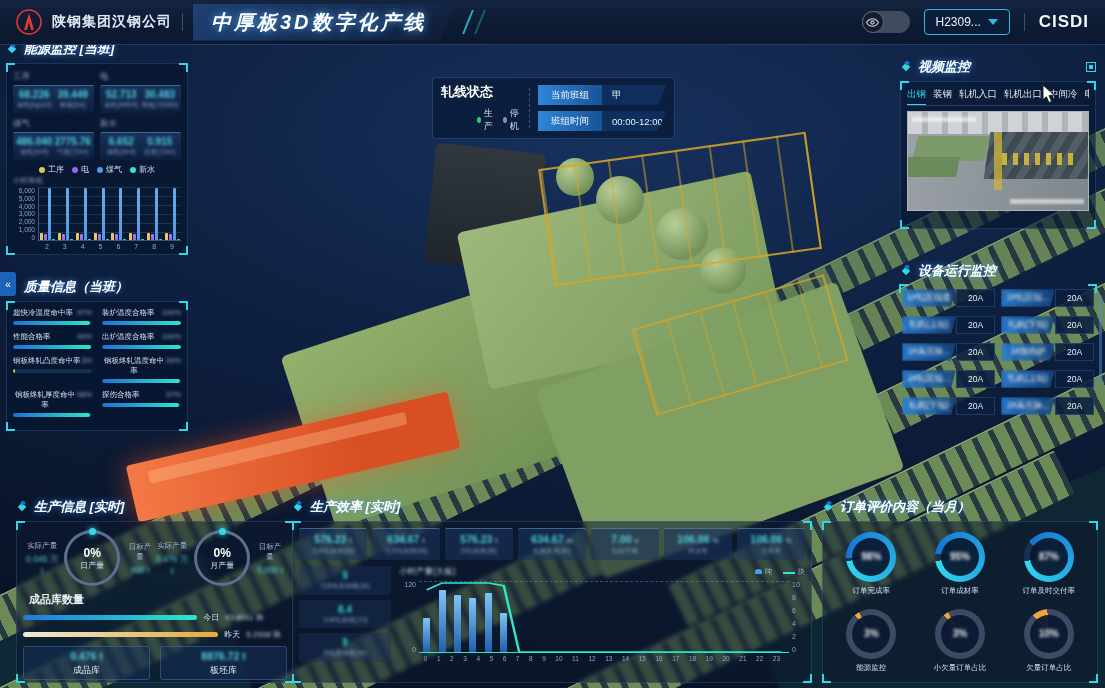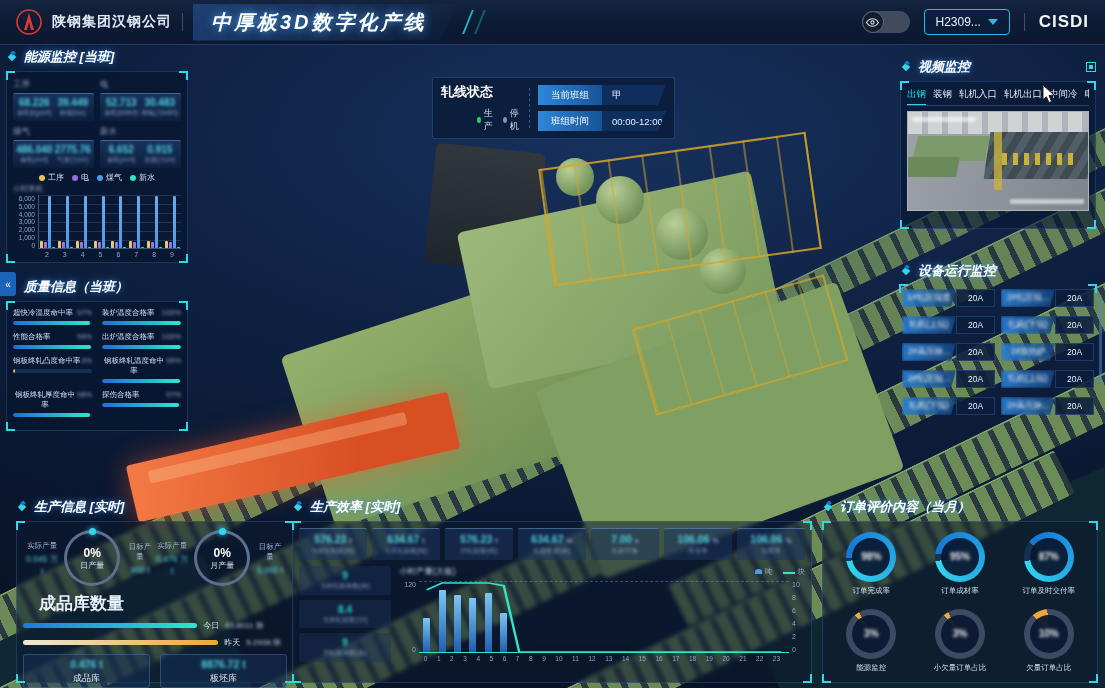--- a/index.html
+++ b/index.html
@@ -53,21 +53,21 @@
   .sec-title{display:flex;align-items:center;gap:6px;font-size:13px;font-weight:bold;font-style:italic;color:#fff;text-shadow:0 0 6px rgba(60,160,255,.8);margin-bottom:5px;}
   .pbody{position:relative;background:rgba(7,22,48,.80);border:1px solid rgba(70,130,200,.28);padding:6px;}
   .pbody.glass{background:rgba(12,26,46,.55);backdrop-filter:blur(2px);}
   .cnr{position:absolute;width:9px;height:9px;border:2px solid #2fd8e6;}
   .cnr.tl{top:-1px;left:-1px;border-right:0;border-bottom:0;}
   .cnr.tr{top:-1px;right:-1px;border-left:0;border-bottom:0;}
   .cnr.bl{bottom:-1px;left:-1px;border-right:0;border-top:0;}
   .cnr.br{bottom:-1px;right:-1px;border-left:0;border-top:0;}
   .bl-txt{filter:blur(1.5px);opacity:.9;}
   
-  .p-energy{left:6px;top:48px;width:182px;}
+  .p-energy{left:6px;top:40px;width:182px;}
   .p-energy .pbody{height:192px;}
   #energy-groups{display:grid;grid-template-columns:1fr 1fr;gap:4px 6px;}
   .egroup .gname{font-size:8.5px;color:#9fb3cf;margin:1px 0 2px;}
   .ebox{display:flex;background:linear-gradient(180deg,rgba(46,90,150,.4),rgba(16,36,72,.55));border-top:1px solid rgba(130,190,250,.45);border-radius:2px;padding:3px 2px;}
   .emetric{flex:1;text-align:center;}
   .emetric .ev{font-size:10px;font-weight:bold;color:#56e0f0;}
   .emetric .el{font-size:6.5px;color:#8fa6c6;margin-top:1px;}
   #energy-legend{display:flex;justify-content:center;gap:8px;margin:4px 0 1px;font-size:8px;color:#cfe0f2;}
   .lg-it{display:flex;align-items:center;gap:3px;}
   .lg-dot{width:6px;height:6px;border-radius:50%;}
@@ -131,21 +131,21 @@
   .p-prod{left:16px;top:498px;width:278px;}
   .p-prod .pbody{height:162px;}
   #gauges{display:flex;justify-content:space-between;padding:2px 2px 4px;}
   .gcluster{display:flex;align-items:center;gap:5px;}
   .gtxt{font-size:7.5px;color:#9fb3cf;text-align:center;}
   .gtxt .gval{font-size:8.5px;color:#56e0f0;margin-top:3px;}
   .gauge{position:relative;width:56px;height:56px;border-radius:50%;border:3px solid #5c6f8e;display:flex;flex-direction:column;align-items:center;justify-content:center;}
   .gauge:before{content:"";position:absolute;top:-5px;left:50%;margin-left:-3px;width:7px;height:7px;border-radius:50%;background:#35d6e8;box-shadow:0 0 6px #35d6e8;}
   .gpct{font-size:12px;font-weight:bold;color:#fff;}
   .gname{font-size:8px;color:#cfe0f2;}
-  .stock-title{font-size:17px;color:#eaf2fb;font-weight:bold;margin:2px 16px 5px;}
+  .stock-title{font-size:11px;color:#eaf2fb;font-weight:bold;margin:2px 6px 5px;}
   .sbar-row{display:flex;align-items:center;gap:6px;margin-bottom:6px;}
   .sbar{height:5px;border-radius:3px;}
   .sbar.cyan{background:linear-gradient(90deg,#1f7ae0,#2ee6c9);}
   .sbar.yellow{background:linear-gradient(90deg,#efe9d8,#e8a93a);}
   .sbar-txt{font-size:8px;color:#cfe0f2;white-space:nowrap;}
   #wh-boxes{display:flex;gap:10px;}
   .wh{flex:1;height:34px;background:rgba(22,48,90,.5);border:1px solid rgba(90,150,220,.35);border-radius:3px;display:flex;flex-direction:column;align-items:center;justify-content:center;}
   .wh .wv{font-size:10.5px;font-weight:bold;color:#56e0f0;}
   .wh .wl{font-size:9px;color:#dfe9f5;margin-top:2px;}
   

